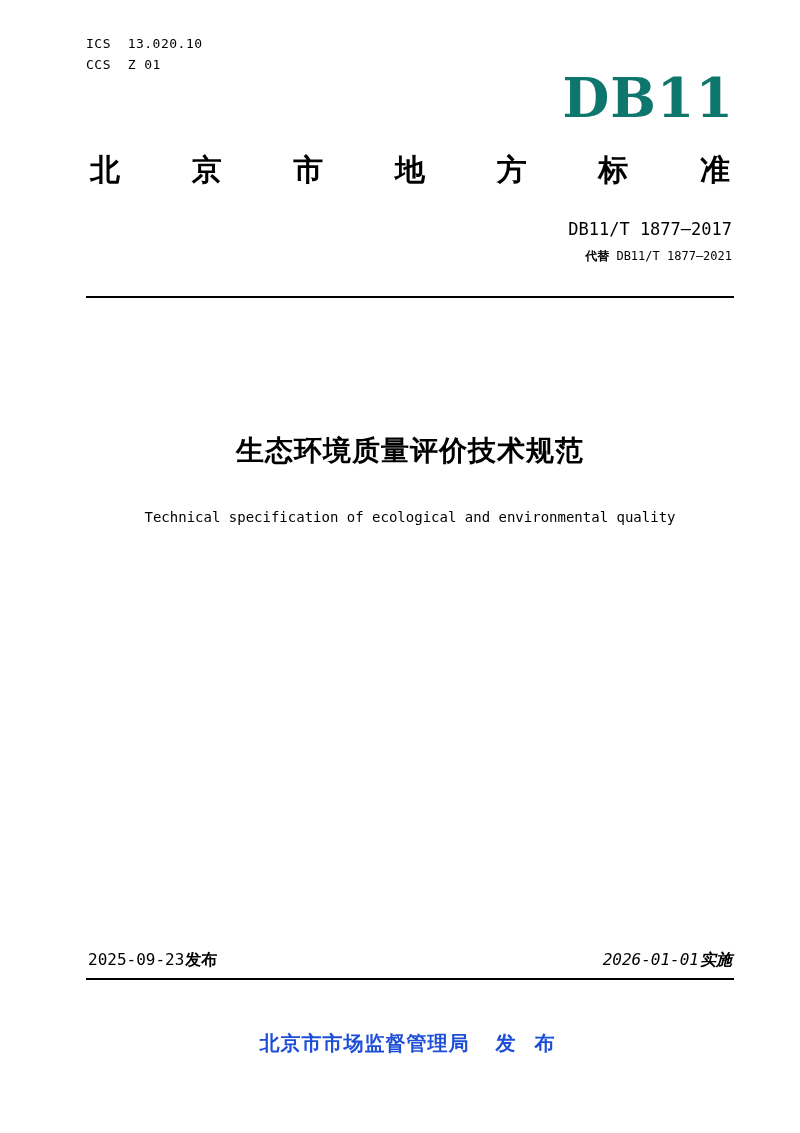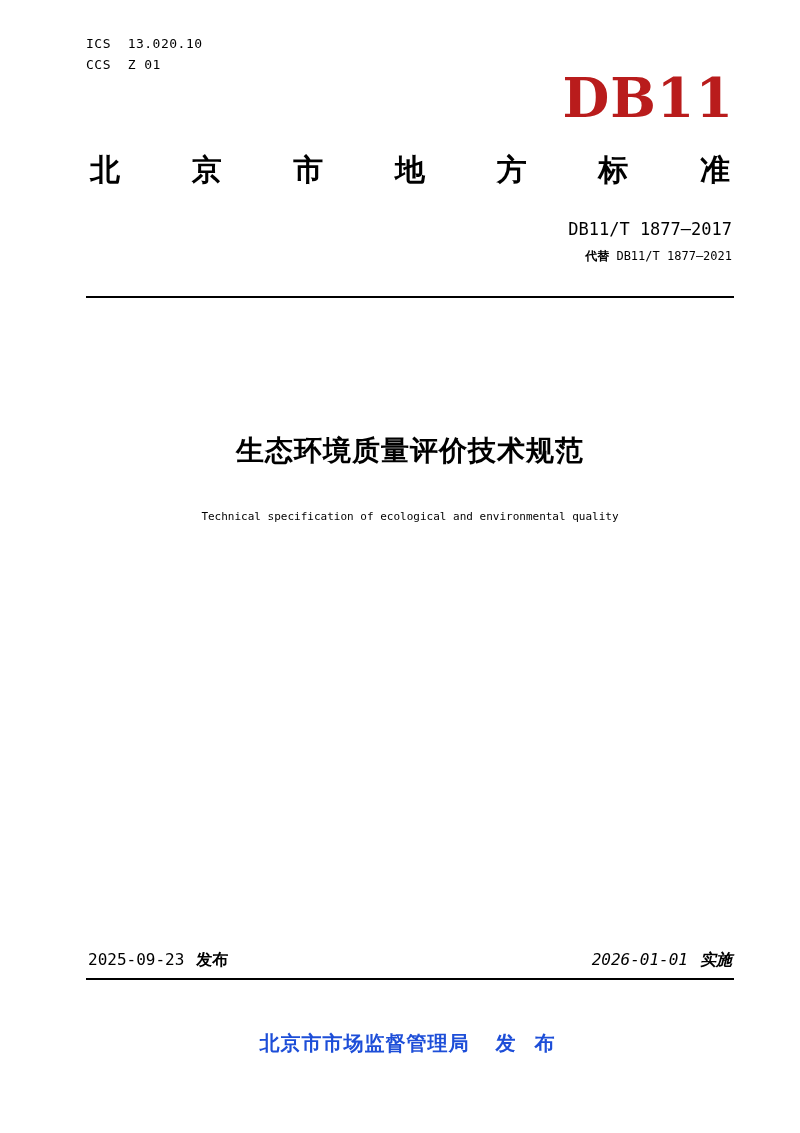--- a/index.html
+++ b/index.html
@@ -49,21 +49,21 @@
   
   .db11 {
     position: absolute;
     right: 0px;
     top: 70px;
     font-family: "DejaVu Serif", serif;
     font-weight: bold;
     font-size: 54px;
     letter-spacing: 1px;
     line-height: 56px;
-    color: #b91c1c;
+    color: #0f766e;
     margin-left: 40px;
   }
 
   
   .banner {
     position: absolute;
     left: 4px;
     top: 150px;
     width: 640px;
     font-family: "DejaVu Sans", sans-serif;
@@ -128,21 +128,21 @@
     letter-spacing: 1px;
     color: #000;
   }
   .title-en {
     position: absolute;
     left: 24px;
     top: 505px;
     width: 600px;
     text-align: center;
     font-family: "DejaVu Sans Mono", monospace;
-    font-size: 11px;
+    font-size: 14px;
     line-height: 24px;
     color: #000;
   }
 
   
   .footer-dates {
     position: absolute;
     left: 0;
     top: 950px;
     width: 648px;
@@ -167,21 +167,21 @@
     font-family: "DejaVu Sans Mono", monospace;
     font-size: 16px;
     letter-spacing: 0px;
     color: #000;
   }
   .date-cn {
     font-family: "DejaVu Sans", sans-serif;
     font-weight: bold;
     font-size: 16px;
     color: #000;
-    margin-left: 12px;
+    margin-left: 1px;
   }
   .rule-bottom {
     position: absolute;
     left: 0;
     top: 978px;
     width: 648px;
     height: 2px;
     background: #000;
   }
 

